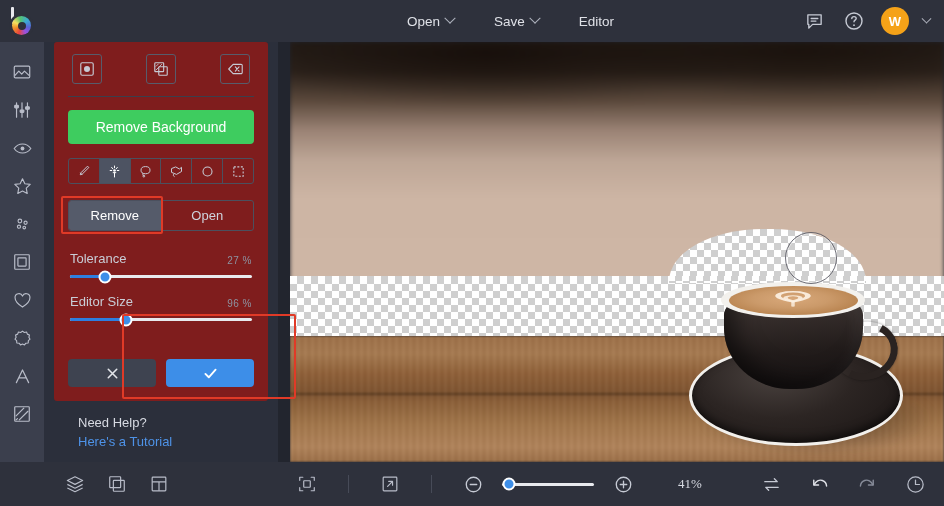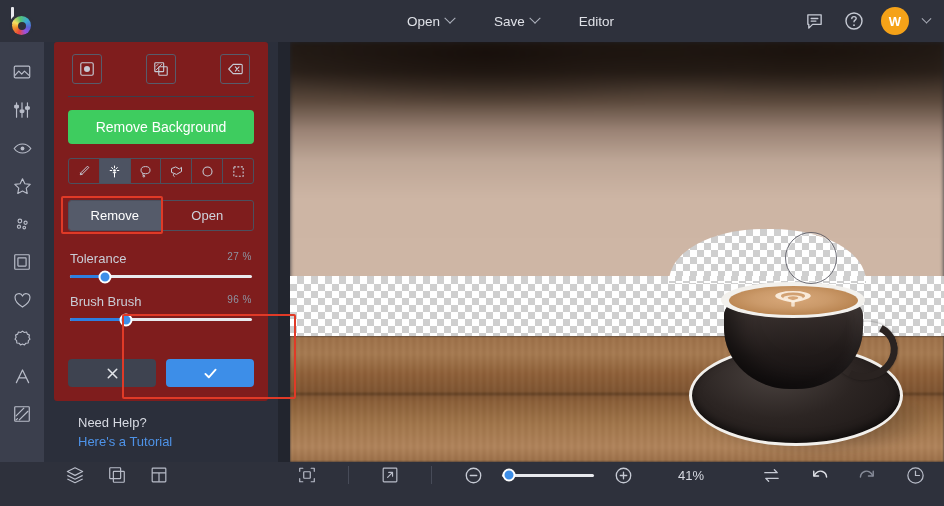--- a/index.html
+++ b/index.html
@@ -114,21 +114,21 @@
   }
   .segbtn:last-child { border-right:none; }
   .segbtn.active { background:#555b6a; color:#fff; }
 
   .hl {
     position:absolute; border:2px solid #e03a27; border-radius:2px; pointer-events:none; z-index:3;
   }
 
   .sliders { margin-top:16px; padding:4px 2px 6px; }
   .sl-row { margin-bottom:4px; }
-  .sl-head { display:flex; justify-content:space-between; align-items:flex-start; margin-bottom:9px; }
+  .sl-head { display:flex; justify-content:space-between; align-items:flex-end; margin-bottom:9px; }
   .sl-label { font-size:13px; color:#c9cdd6; }
   .sl-val { font-size:10px; color:#8d93a1; letter-spacing:0.5px; }
   .track { position:relative; height:3px; background:#e8eaee; border-radius:2px; margin-bottom:16px; }
   .fill { position:absolute; left:0; top:0; height:3px; background:#2e7fe0; border-radius:2px; }
   .knob {
     position:absolute; top:50%; width:13px; height:13px; border-radius:50%;
     background:#3d8ee8; border:2px solid #fff; transform:translate(-50%,-50%); cursor:pointer;
   }
 
   .bgcolor { display:flex; align-items:center; justify-content:space-between; padding:10px 2px 0; margin-top:4px; }
@@ -239,22 +239,22 @@
   }
 
   .brushcursor {
     position:absolute; border:1.5px solid rgba(85,85,95,.85); border-radius:50%;
     box-shadow:0 0 0 1px rgba(255,255,255,.5) inset;
     pointer-events:none;
   }
 
   
   .bottombar {
-    height:44px; flex:0 0 44px; background:#2e313c; display:flex; align-items:flex-start;
-    padding:0 12px; gap:16px; position:relative; z-index:4;
+    height:44px; flex:0 0 44px; background:#2e313c; display:flex; align-items:center;
+    padding:0 12px; gap:16px; position:relative; z-index:4;font-family:Liberation Serif, serif;
   }
   .bgroup { display:flex; align-items:center; gap:16px; }
   .bico { width:26px; height:26px; display:flex; align-items:center; justify-content:center; cursor:pointer; color:#b9bdc9; }
   .vsep { width:1px; height:18px; background:#474b58; margin:0 12px; }
   .zoomslider { width:92px; height:3px; background:#e8eaee; border-radius:2px; position:relative; }
   .zoomslider .zknob {
     position:absolute; top:50%; left:8%; width:13px; height:13px; border-radius:50%;
     background:#3d8ee8; border:2px solid #fff; transform:translate(-50%,-50%); cursor:pointer;
   }
   .pct { font-size:13px; color:#d7dae2; margin-left:26px; min-width:40px; }
@@ -455,21 +455,21 @@
               <span class="sl-label">Tolerance</span>
               <span class="sl-val">27 %</span>
             </div>
             <div class="track">
               <div class="fill" style="width:19%"></div>
               <div class="knob" style="left:19%"></div>
             </div>
           </div>
           <div class="sl-row">
             <div class="sl-head">
-              <span class="sl-label">Brush Brush</span>
+              <span class="sl-label">Editor Size</span>
               <span class="sl-val">96 %</span>
             </div>
             <div class="track">
               <div class="fill" style="width:31%"></div>
               <div class="knob" style="left:31%"></div>
             </div>
           </div>
         </div>
 
 

